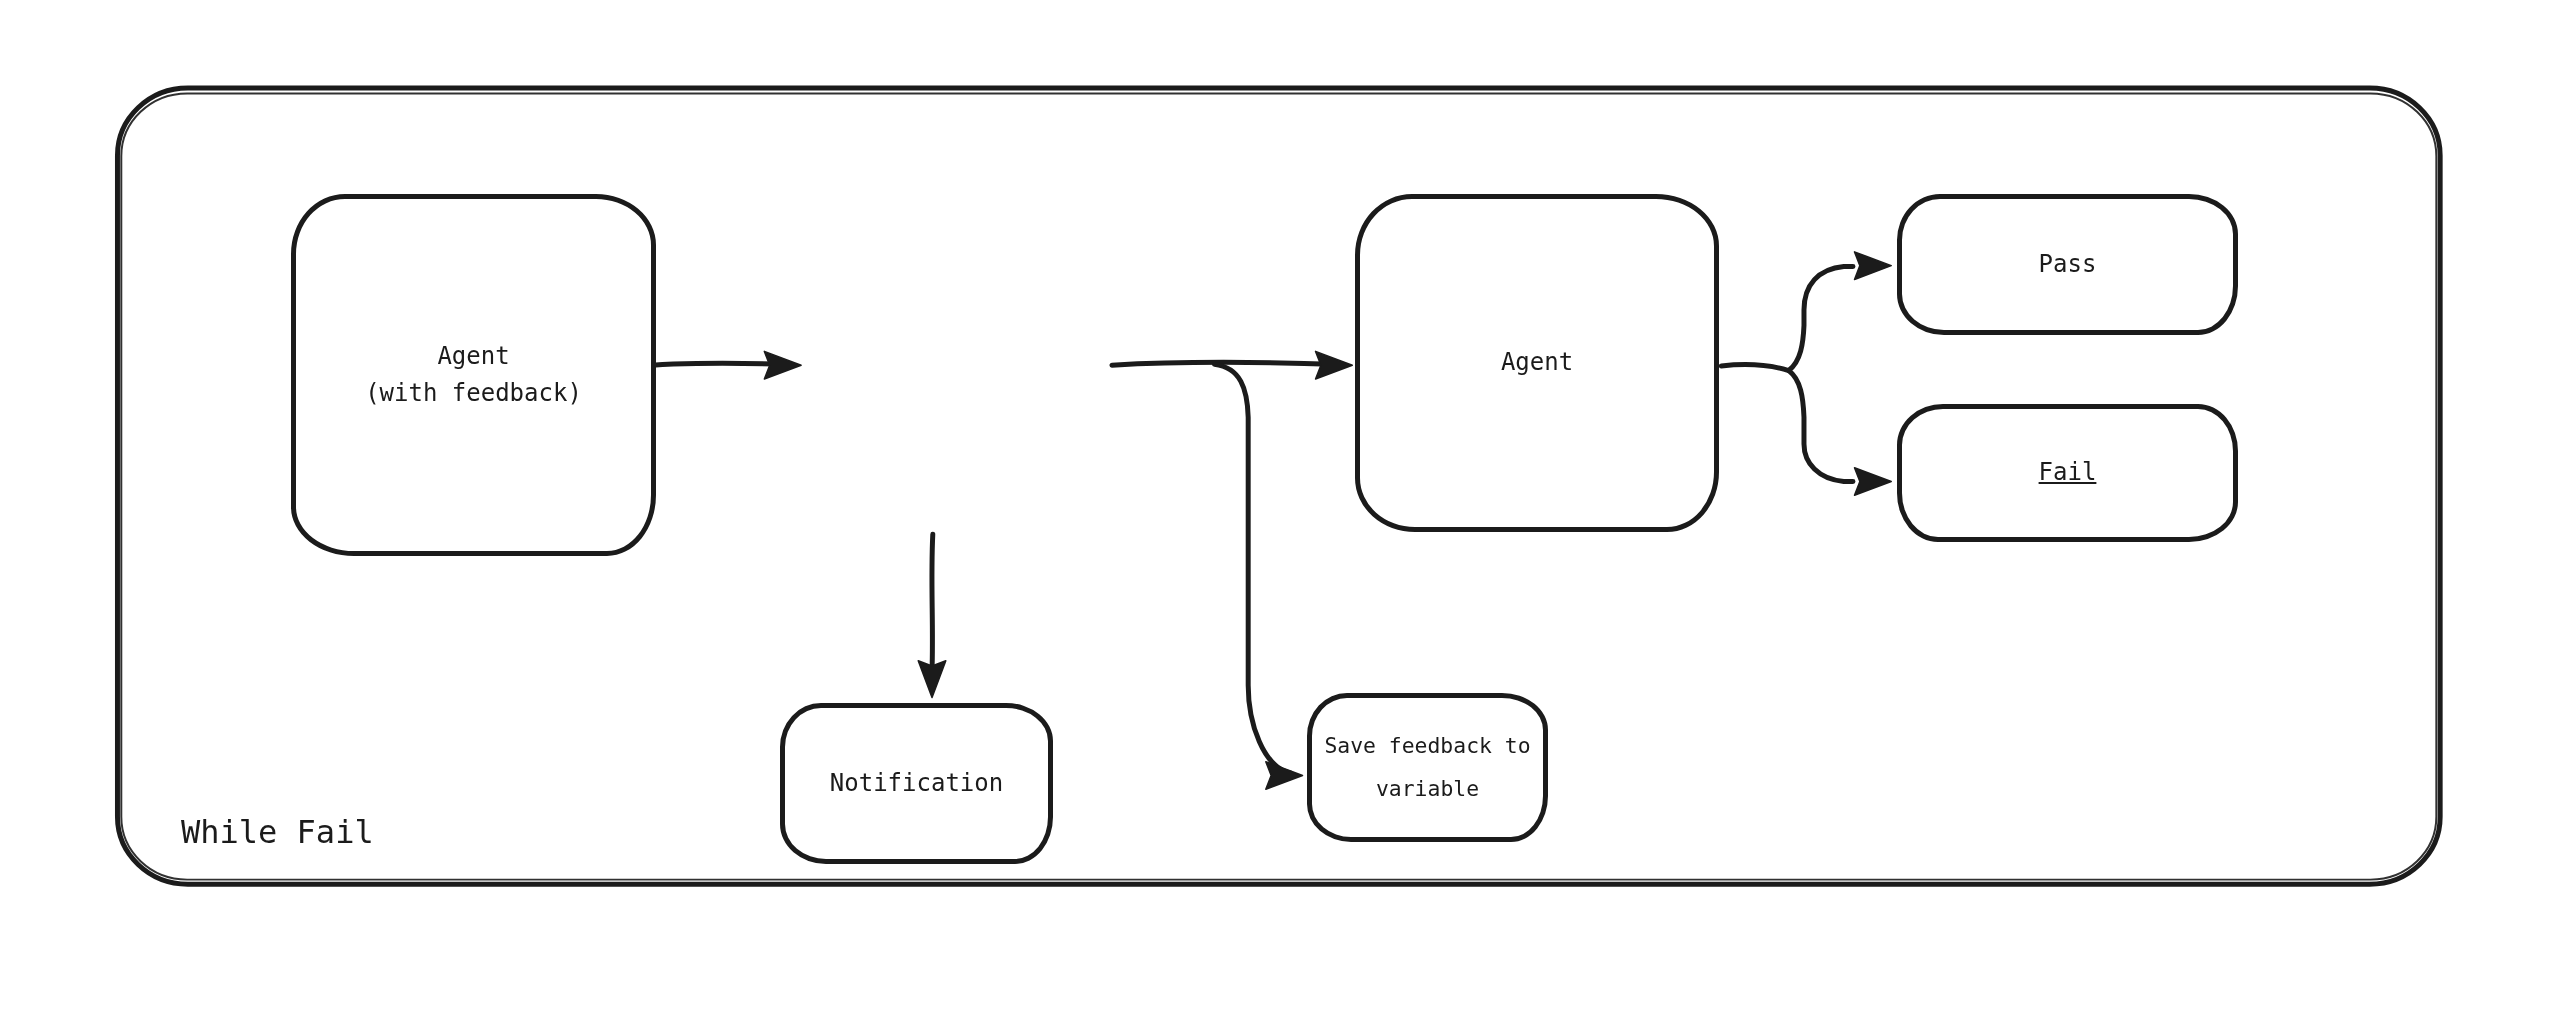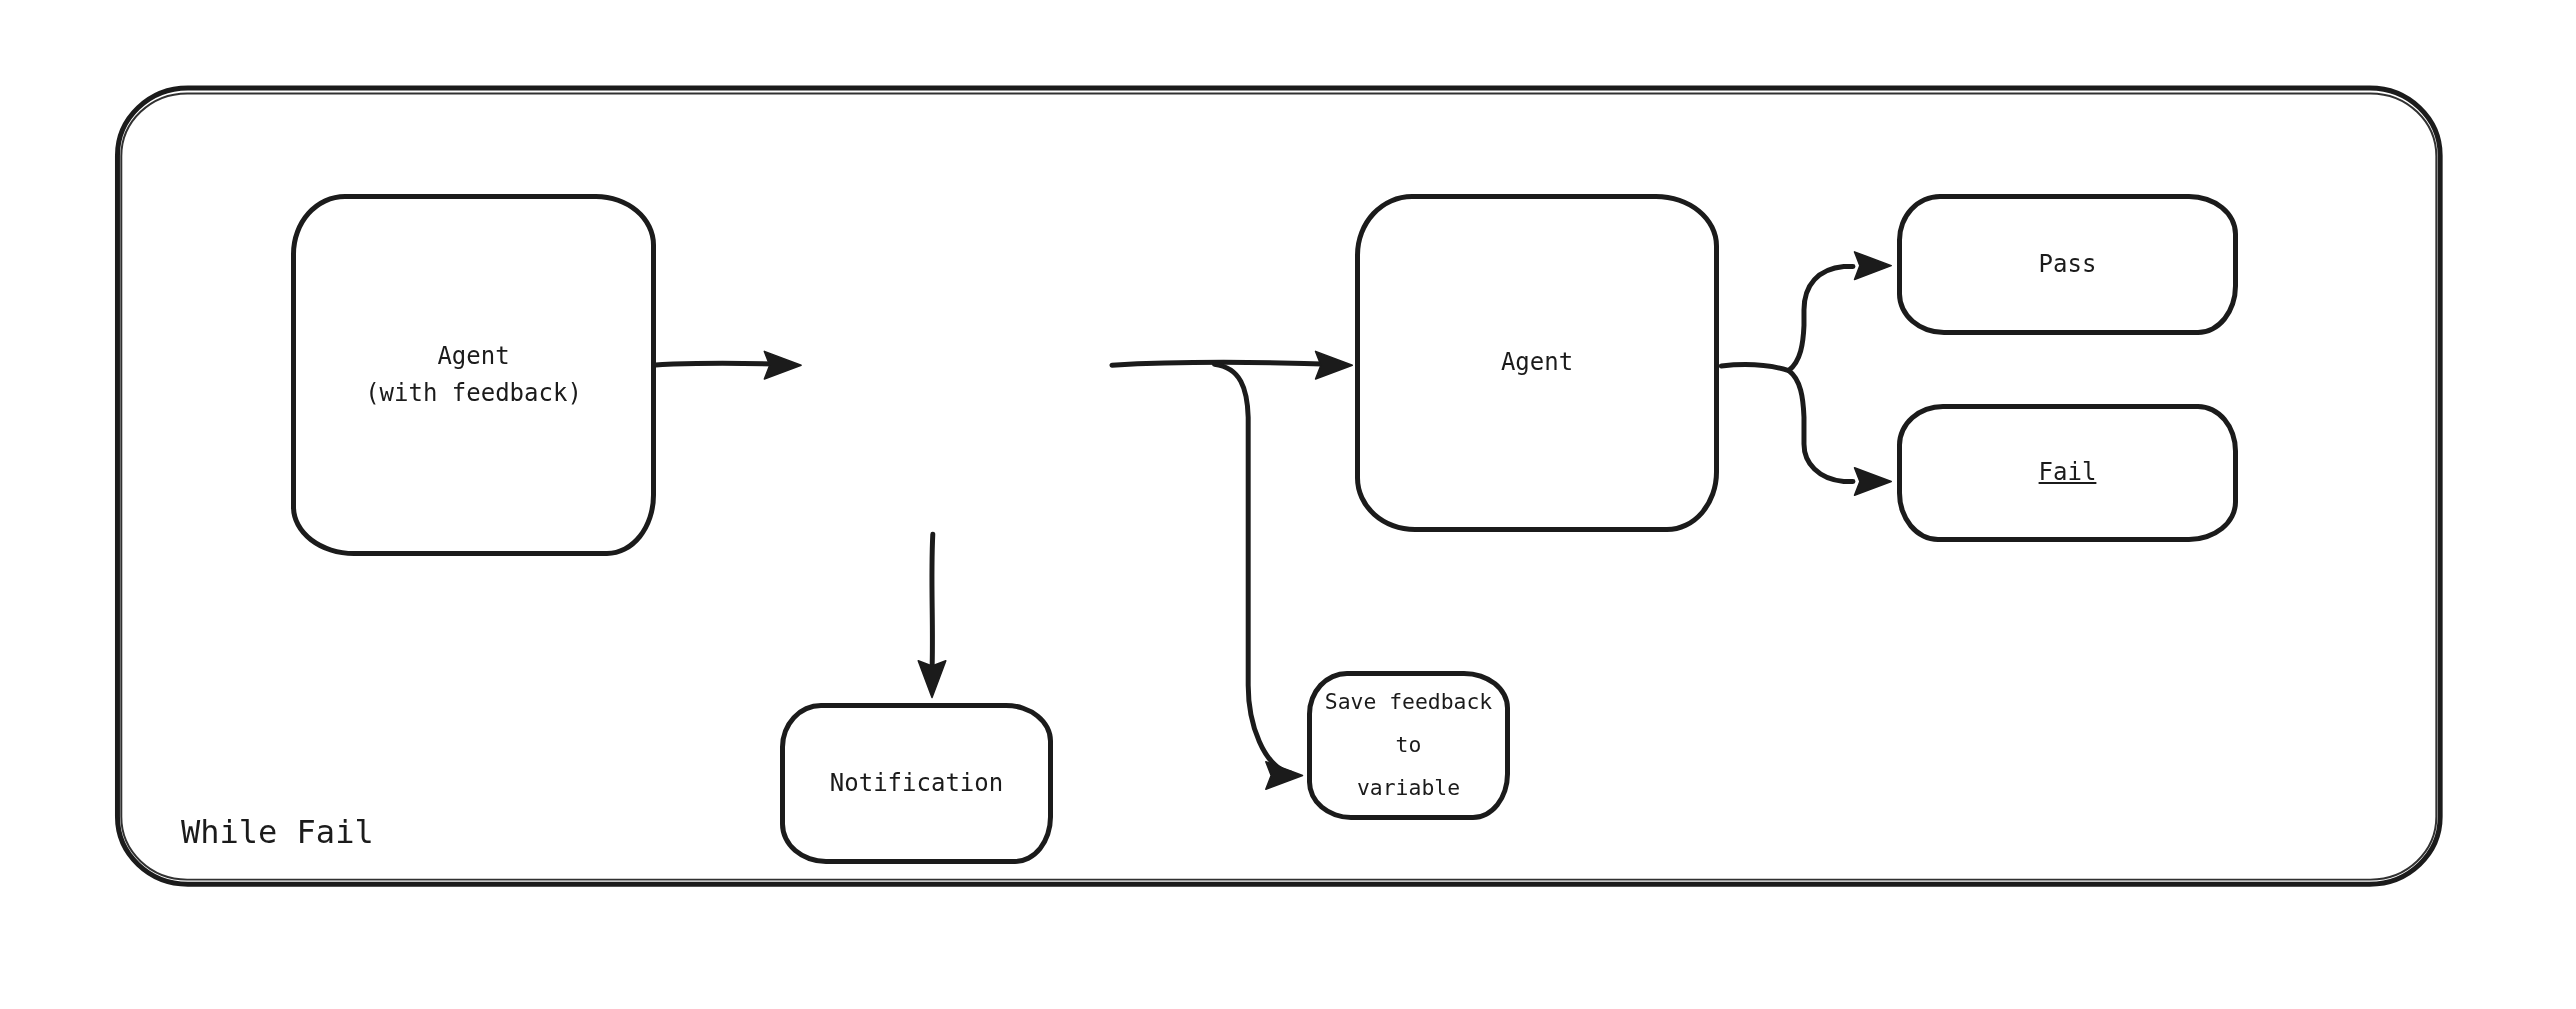--- a/index.html
+++ b/index.html
@@ -98,21 +98,21 @@
   </div>
 
   <div class="node" style="left:1897px;top:404px;width:341px;height:138px;border-radius:46px 40px 49px 41px / 41px 47px 40px 49px;text-decoration:underline;">
     <span class="node-label">Fail</span>
   </div>
 
   <div class="node" style="left:780px;top:703px;width:273px;height:161px;border-radius:41px 47px 38px 46px / 44px 38px 47px 40px;text-align:center;">
     <span class="node-label">Notification</span>
   </div>
 
-  <div class="node" style="left:1307px;top:671px;width:203px;height:149px;border-radius:40px 46px 37px 44px / 43px 37px 46px 38px;align-items:center;">
+  <div class="node" style="left:1307px;top:693px;width:241px;height:149px;border-radius:40px 46px 37px 44px / 43px 37px 46px 38px;align-items:center;">
     <span class="node-label small">Save feedback to
 variable</span>
   </div>
 
   <div class="frame-label">While Fail</div>
 
 </div>
 
 
 </body></html>

